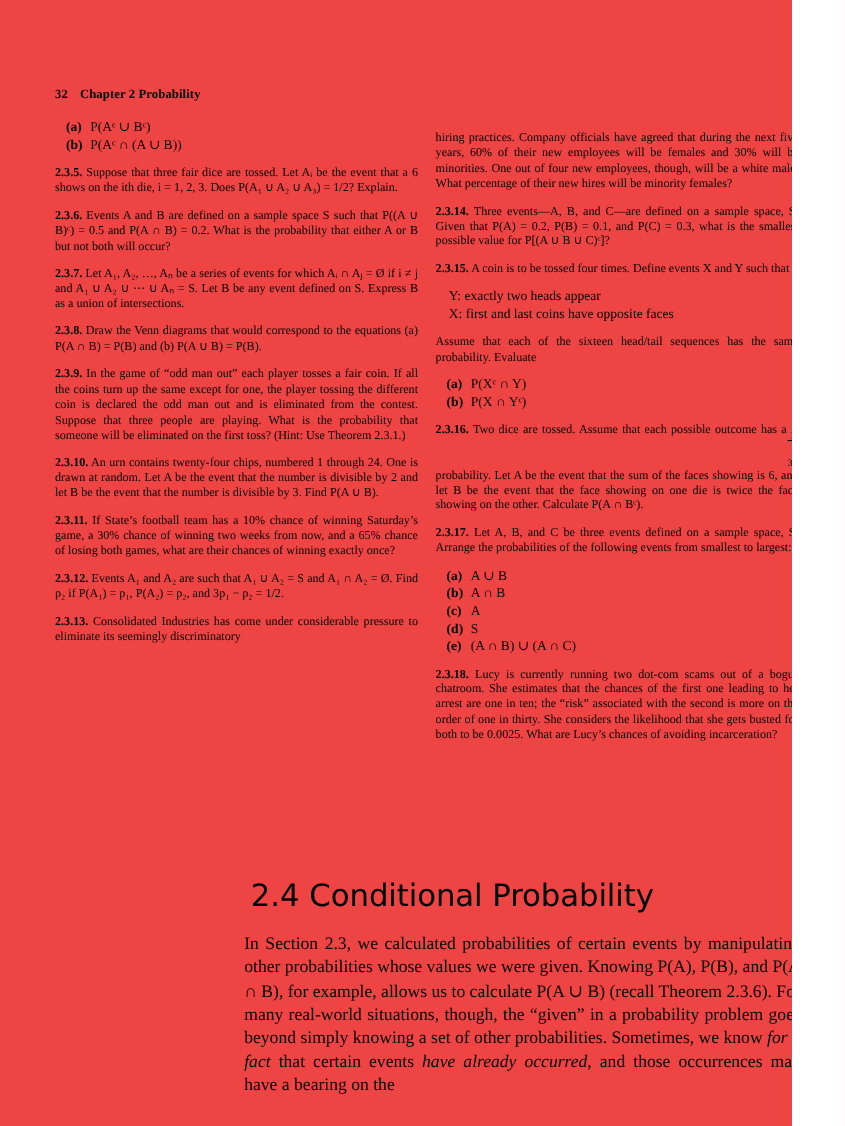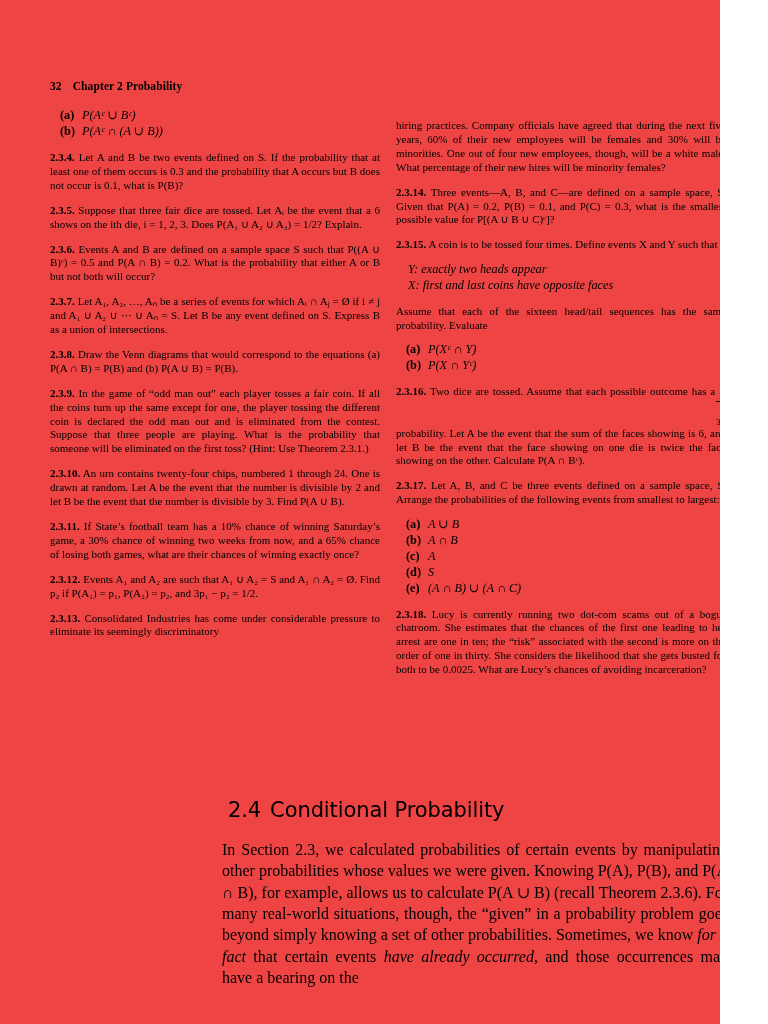--- a/index.html
+++ b/index.html
@@ -81,21 +81,21 @@
   
   .defs {
     margin: 0 0 9.5px 0;
     padding-left: 12px;
     font-size: 12.3px;
     line-height: 1.30;
   }
   .defs div { white-space: nowrap; }
 
   
-  .mi { font-style: italic; }
+  .mi { }
   .mathrun { font-style: normal; }
 
   
   .frac {
     display: inline-flex;
     flex-direction: column;
     vertical-align: -0.42em;
     text-align: center;
     font-size: 0.80em;
     line-height: 1.02;
@@ -105,21 +105,21 @@
 
   
   .section {
     position: absolute;
     left: 228px;
     top: 798px;
     width: 500px;
   }
   .section-title {
     font-family: "DejaVu Sans", "Liberation Sans", sans-serif;
-    font-size: 21px;
+    font-size: 28px;
     font-weight: normal;
     letter-spacing: -0.1px;
     margin: 0 0 17px 0;
     white-space: nowrap;
   }
   .section-title .secno { margin-right: 9px; }
 
   .section-body {
     margin-left: -6px;
     width: 506px;
@@ -146,24 +146,20 @@
         <li>
           <span class="tag">(a)</span>
           <span class="body mi">P(Aᶜ ∪ Bᶜ)</span>
         </li>
         <li>
           <span class="tag">(b)</span>
           <span class="body mi">P(Aᶜ ∩ (A ∪ B))</span>
         </li>
       </ul>
 
-      <p class="prob">
-        <span class="num">2.3.4.</span>
-        <span class="mathrun">Let A and B be two events defined on S. If the probability that at least one of them occurs is 0.3 and the probability that A occurs but B does not occur is 0.1, what is P(B)?</span>
-      </p>
 
       <p class="prob">
         <span class="num">2.3.5.</span>
         <span class="mathrun">Suppose that three fair dice are tossed. Let Aᵢ be the event that a 6 shows on the ith die, i = 1, 2, 3. Does P(A₁ ∪ A₂ ∪ A₃) = 1/2? Explain.</span>
       </p>
 
       <p class="prob">
         <span class="num">2.3.6.</span>
         <span class="mathrun">Events A and B are defined on a sample space S such that P((A ∪ B)ᶜ) = 0.5 and P(A ∩ B) = 0.2. What is the probability that either A or B but not both will occur?</span>
       </p>

